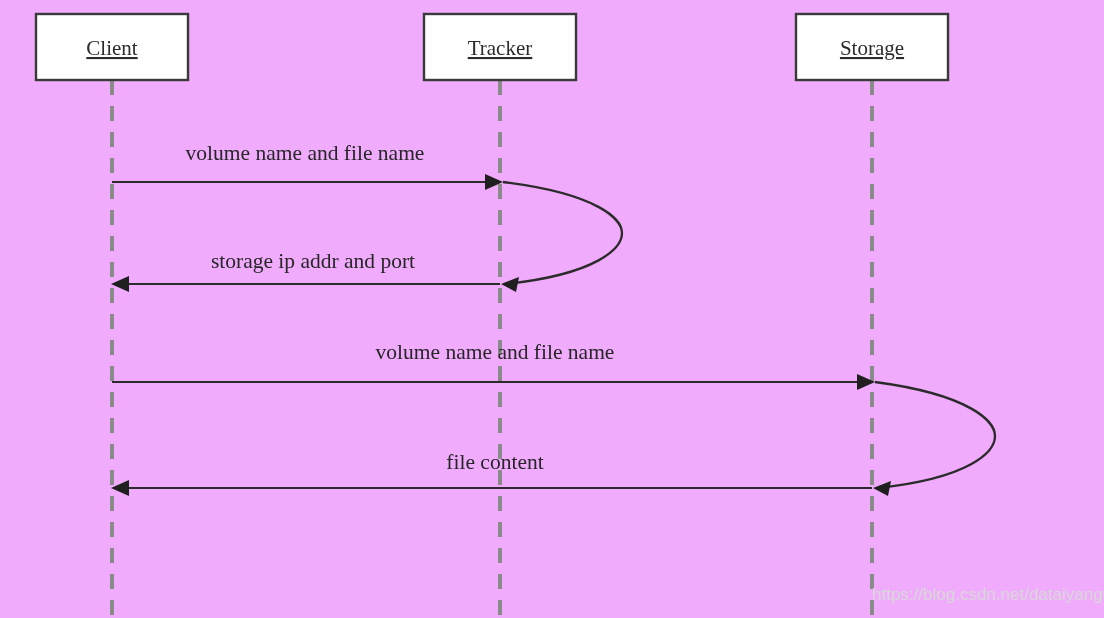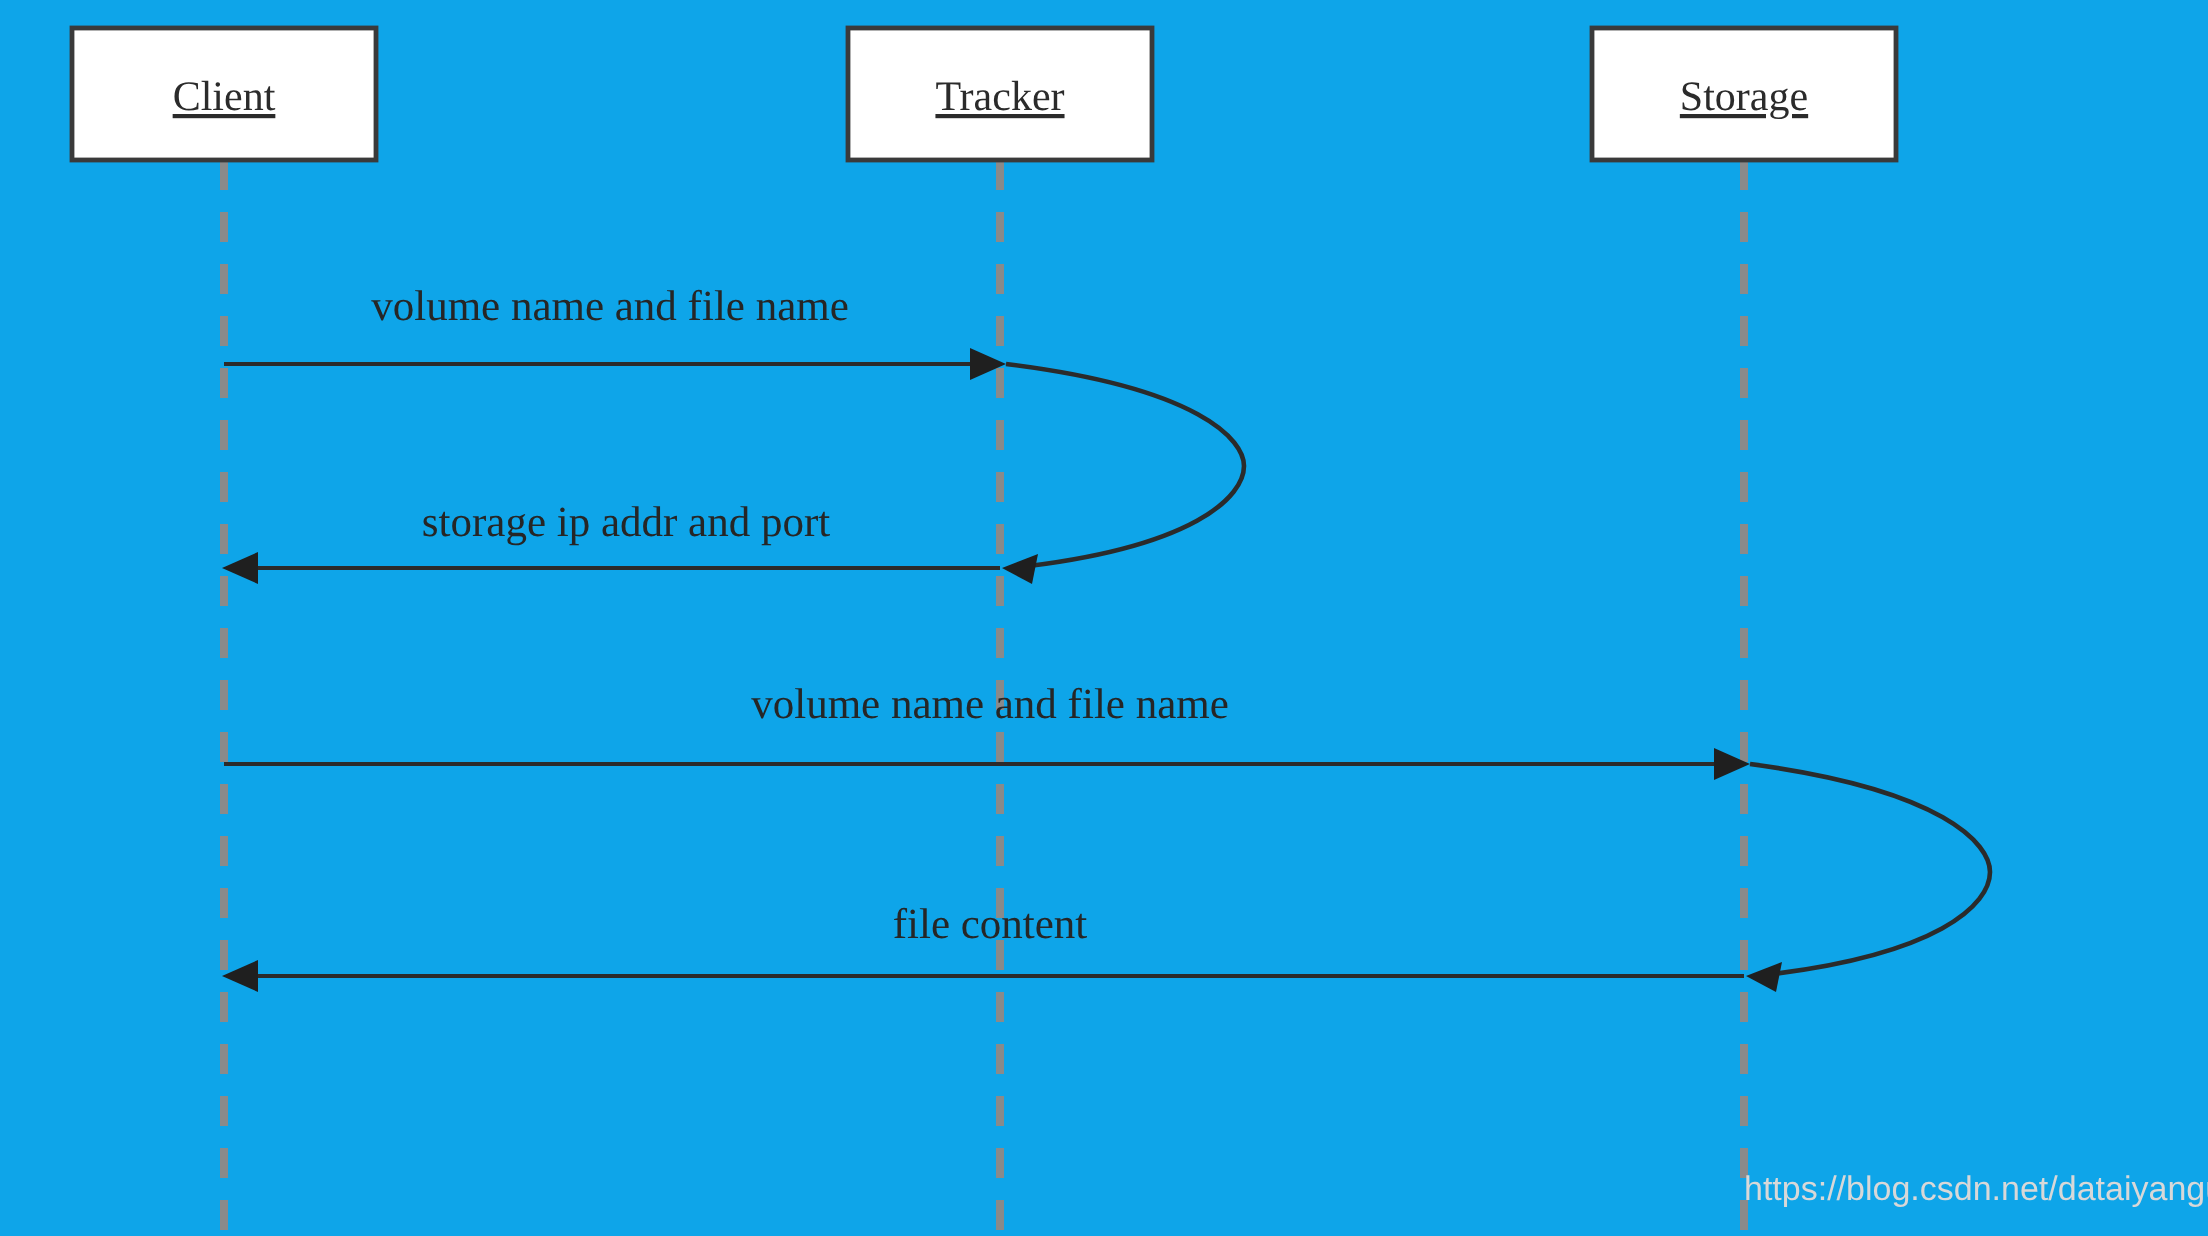--- a/index.html
+++ b/index.html
@@ -7,21 +7,21 @@
     padding: 0;
     background: #ffffff;
   }
   body {
     font-family: "Liberation Serif", "DejaVu Serif", serif;
   }
   #canvas {
     position: relative;
     width: 1104px;
     height: 618px;
-    background: #0ea5e9;
+    background: #f0abfc;
     overflow: hidden;
   }
   #diagram-svg {
     position: absolute;
     top: 0;
     left: 0;
     width: 1104px;
     height: 618px;
   }
   .participant-box {

